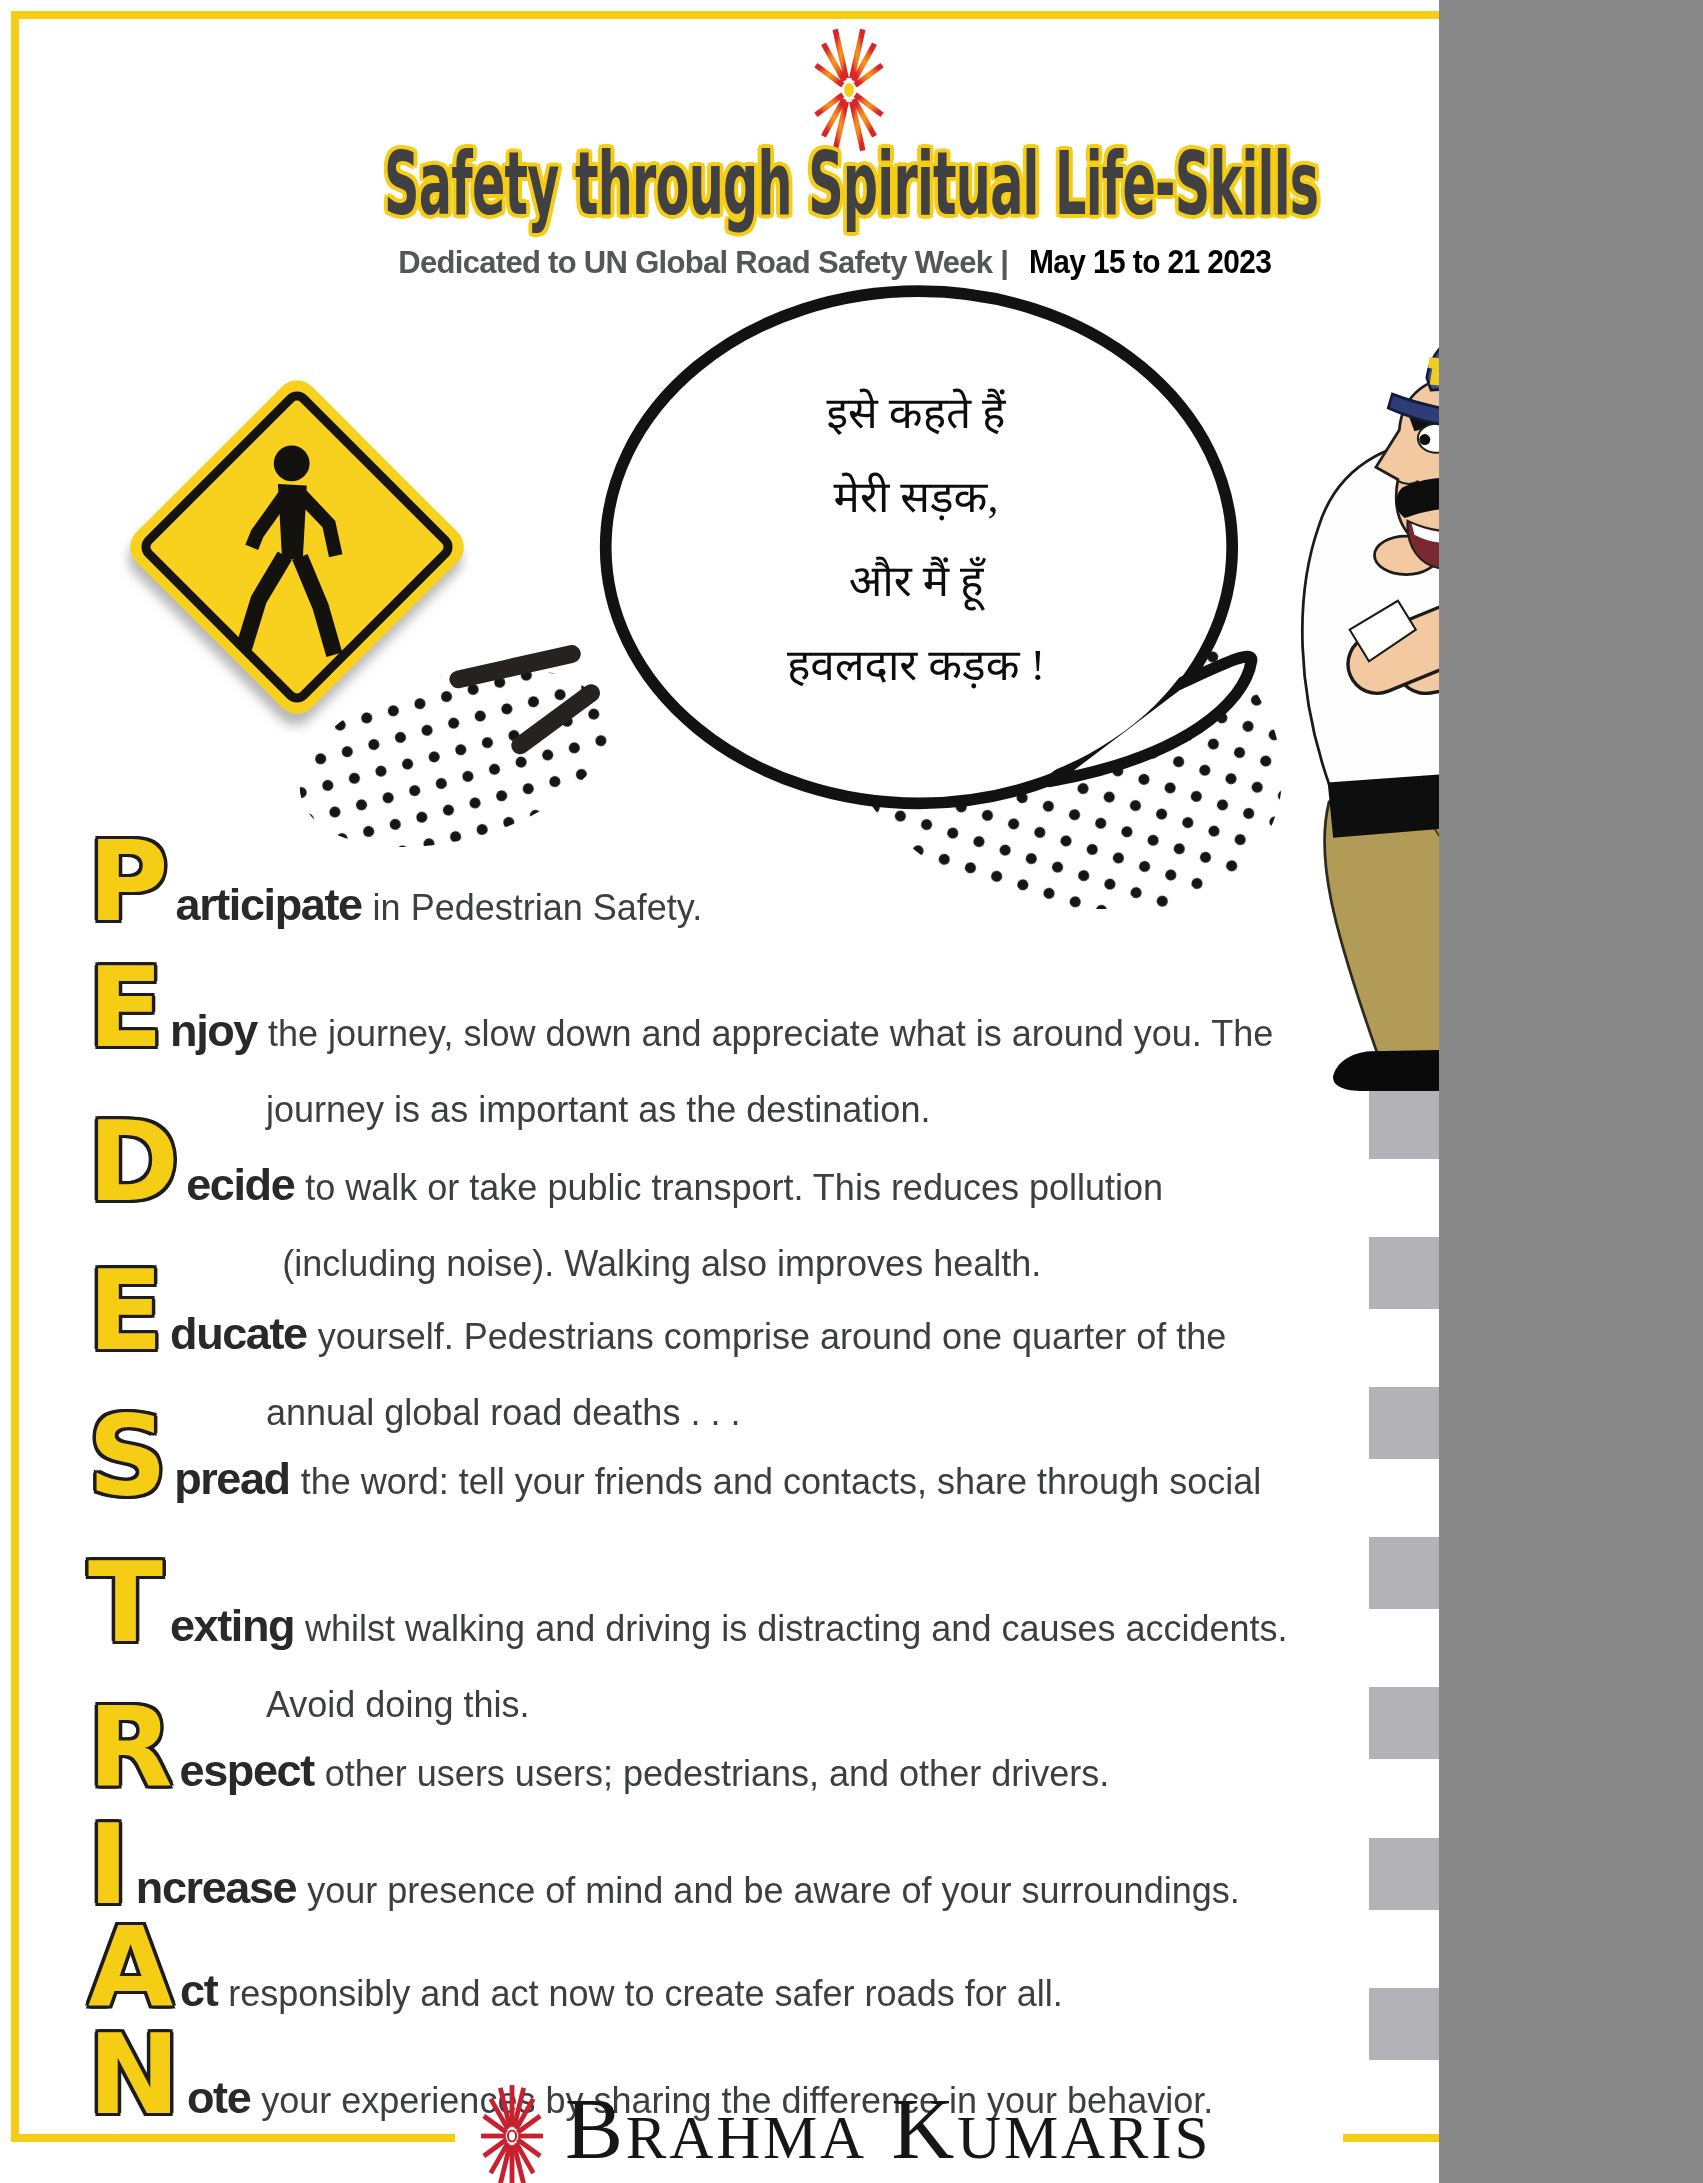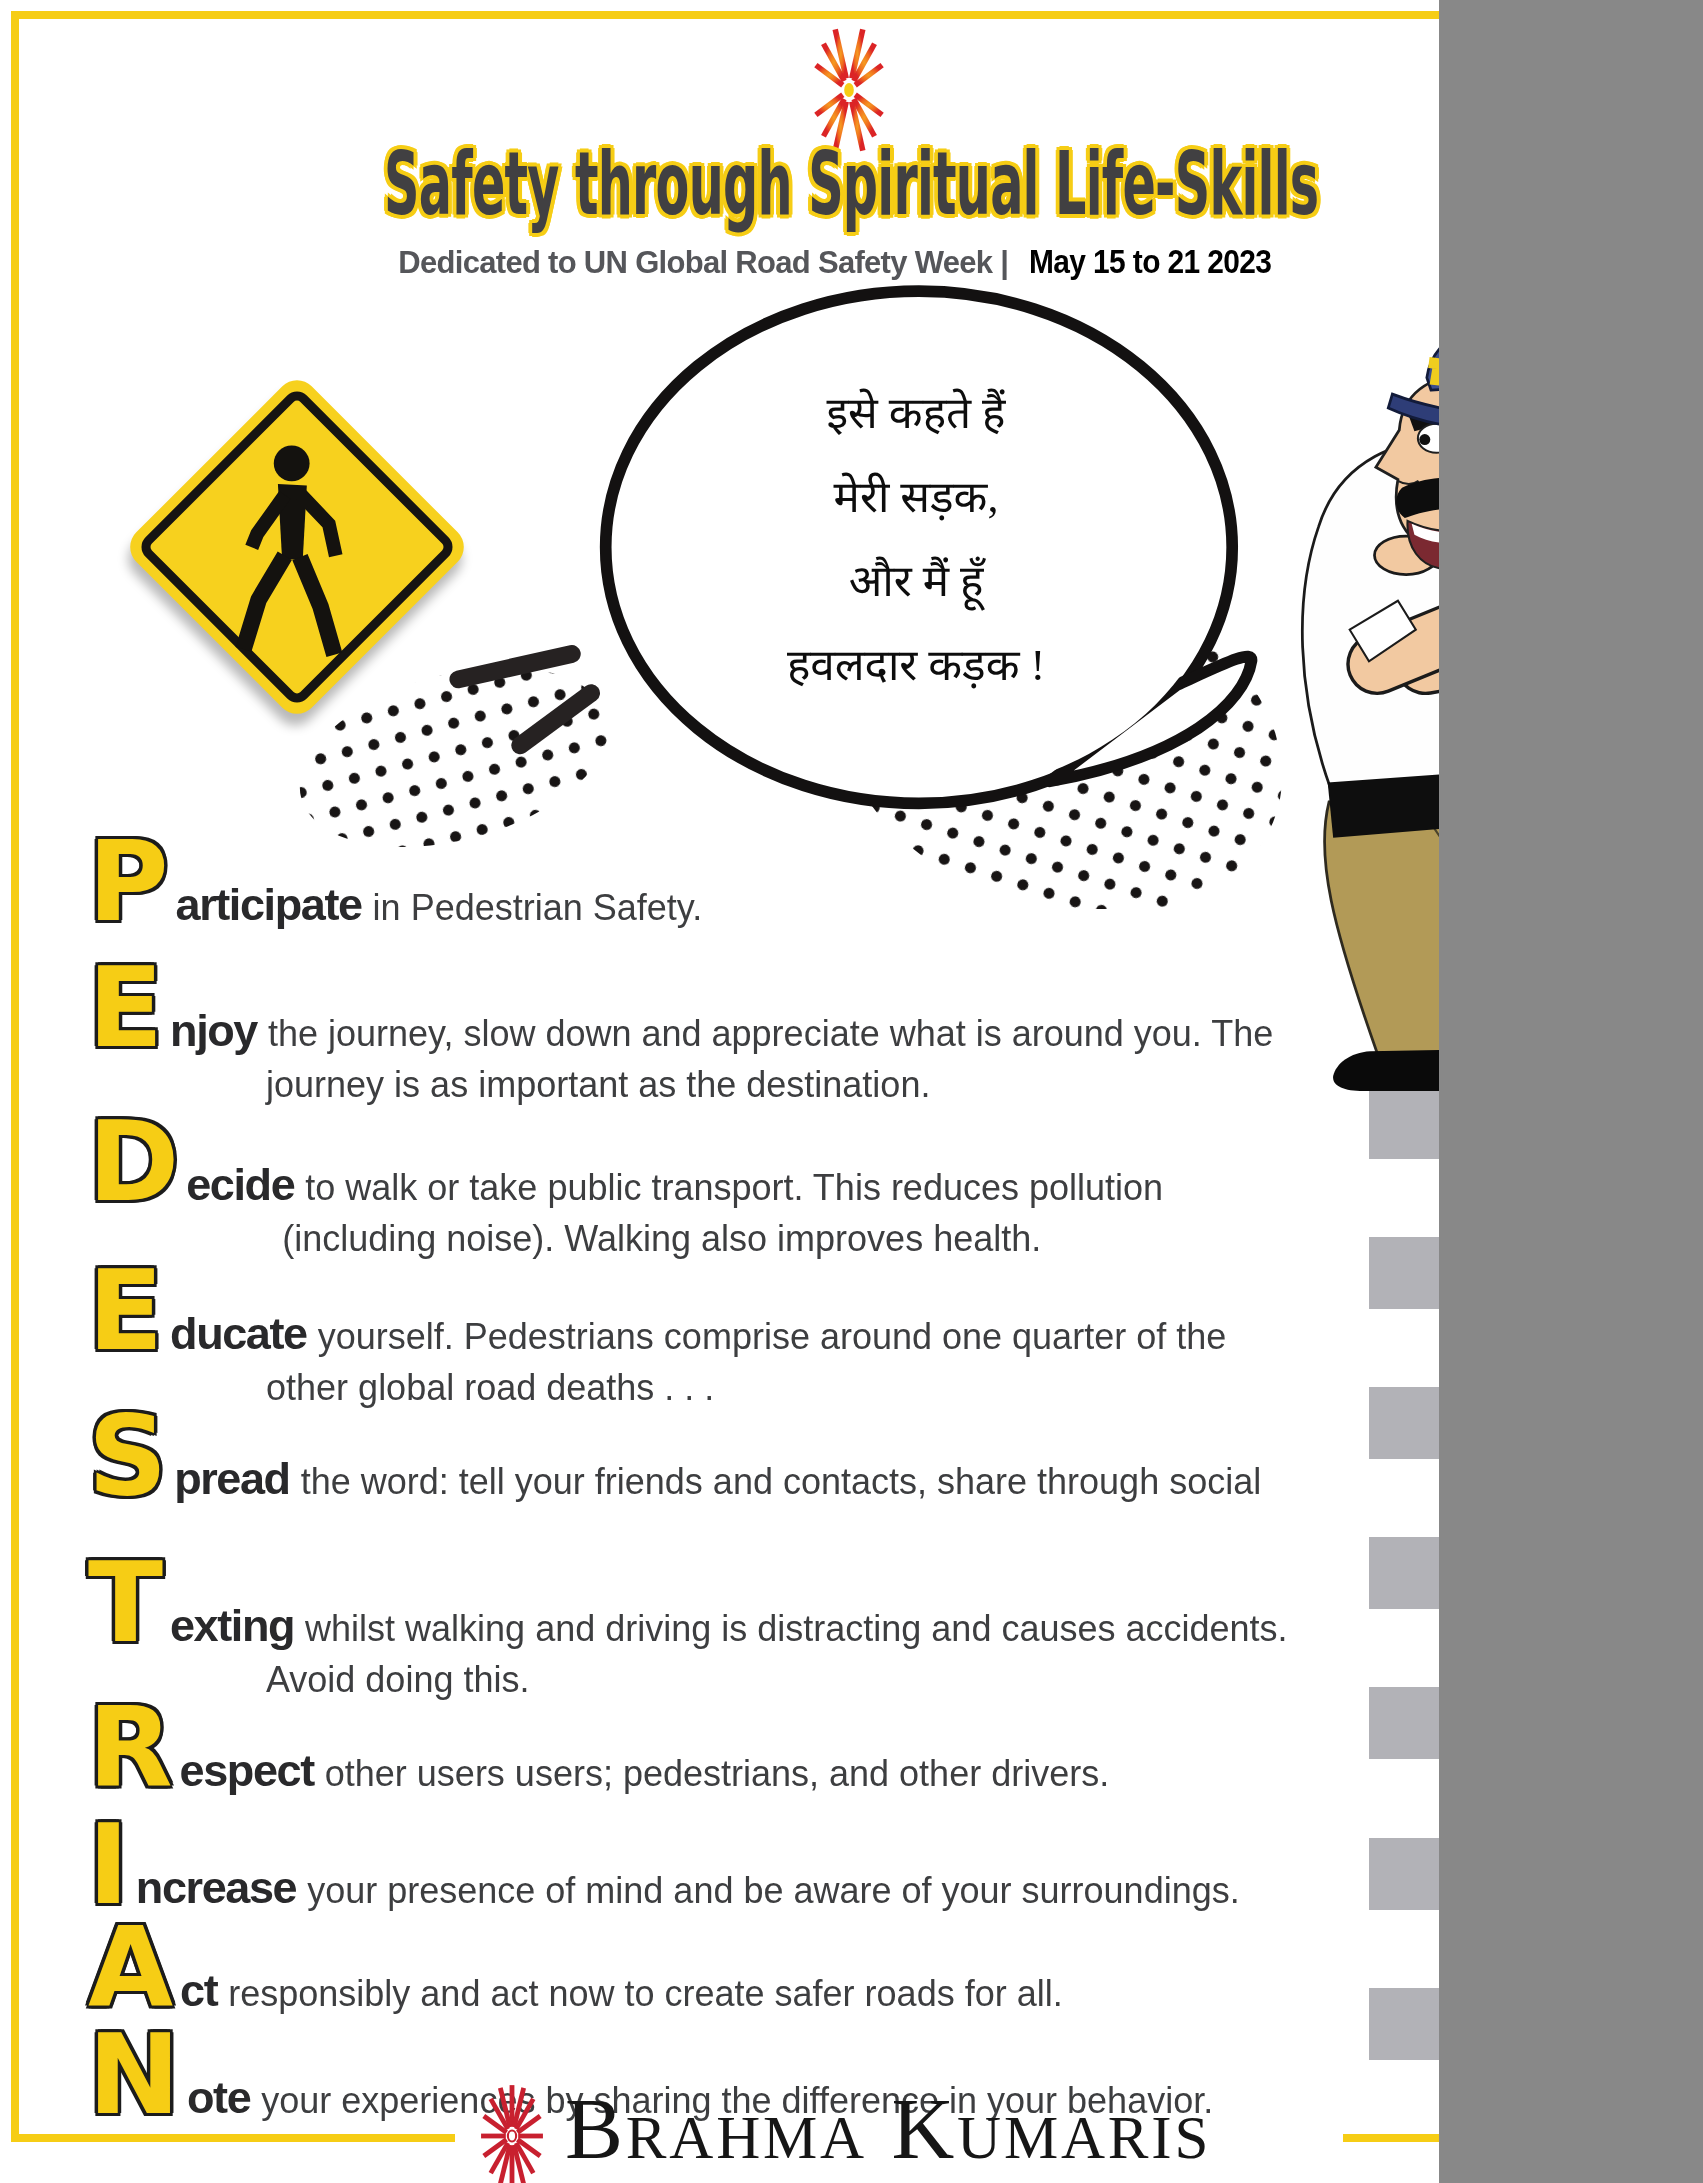--- a/index.html
+++ b/index.html
@@ -65,21 +65,21 @@
     text-shadow:
       -3.4px 0 #1c1c1c, 3.4px 0 #1c1c1c, 0 -3.4px #1c1c1c, 0 3.4px #1c1c1c,
       -2.8px -2.8px #1c1c1c, 2.8px -2.8px #1c1c1c, -2.8px 2.8px #1c1c1c, 2.8px 2.8px #1c1c1c;
   }
   .acro-body{font-size:36px;color:#3D3E40;}
   .acro-body .l1{line-height:1.05;white-space:nowrap;}
   .acro-word{
     font-family:Liberation Sans, sans-serif;font-weight:bold;font-size:45px;
     color:#29292B;letter-spacing:-1.4px;margin-right:11px;
   }
-  .acro-body .l2{line-height:1.05;margin-left:96px;margin-top:12px;white-space:nowrap;}
+  .acro-body .l2{line-height:1.05;margin-left:96px;margin-top:37px;white-space:nowrap;}
 
   
   .footer-burst{left:474px;top:2081px;}
   .footer-brand{
     left:565px;top:2085px;width:771px;
     font-family:"Liberation Serif", serif;font-variant:small-caps;
     font-size:87px;line-height:1;color:#161616;letter-spacing:2.8px;white-space:nowrap;
   }
 </style>
 </head>
@@ -275,21 +275,21 @@
         <div class="l1">
       <span class="acro-word">ecide</span><span>to walk or take public transport. This reduces pollution</span></div>
       <div class="l2">(including noise). Walking also improves health.</div>
     </div>
   </div>
   <div class="abs acro-row" style="top:1266px">
     <span class="acro-letter">E</span>
     <div class="acro-body">
         <div class="l1">
       <span class="acro-word">ducate</span><span>yourself. Pedestrians comprise around one quarter of the</span></div>
-      <div class="l2">other global road deaths . . .</div>
+      <div class="l2">annual global road deaths . . .</div>
     </div>
   </div>
   <div class="abs acro-row" style="top:1411px">
     <span class="acro-letter">S</span>
     <div class="acro-body">
         <div class="l1">
       <span class="acro-word">pread</span><span>the word: tell your friends and contacts, share through social</span></div>
     </div>
   </div>
   <div class="abs acro-row" style="top:1558px">

